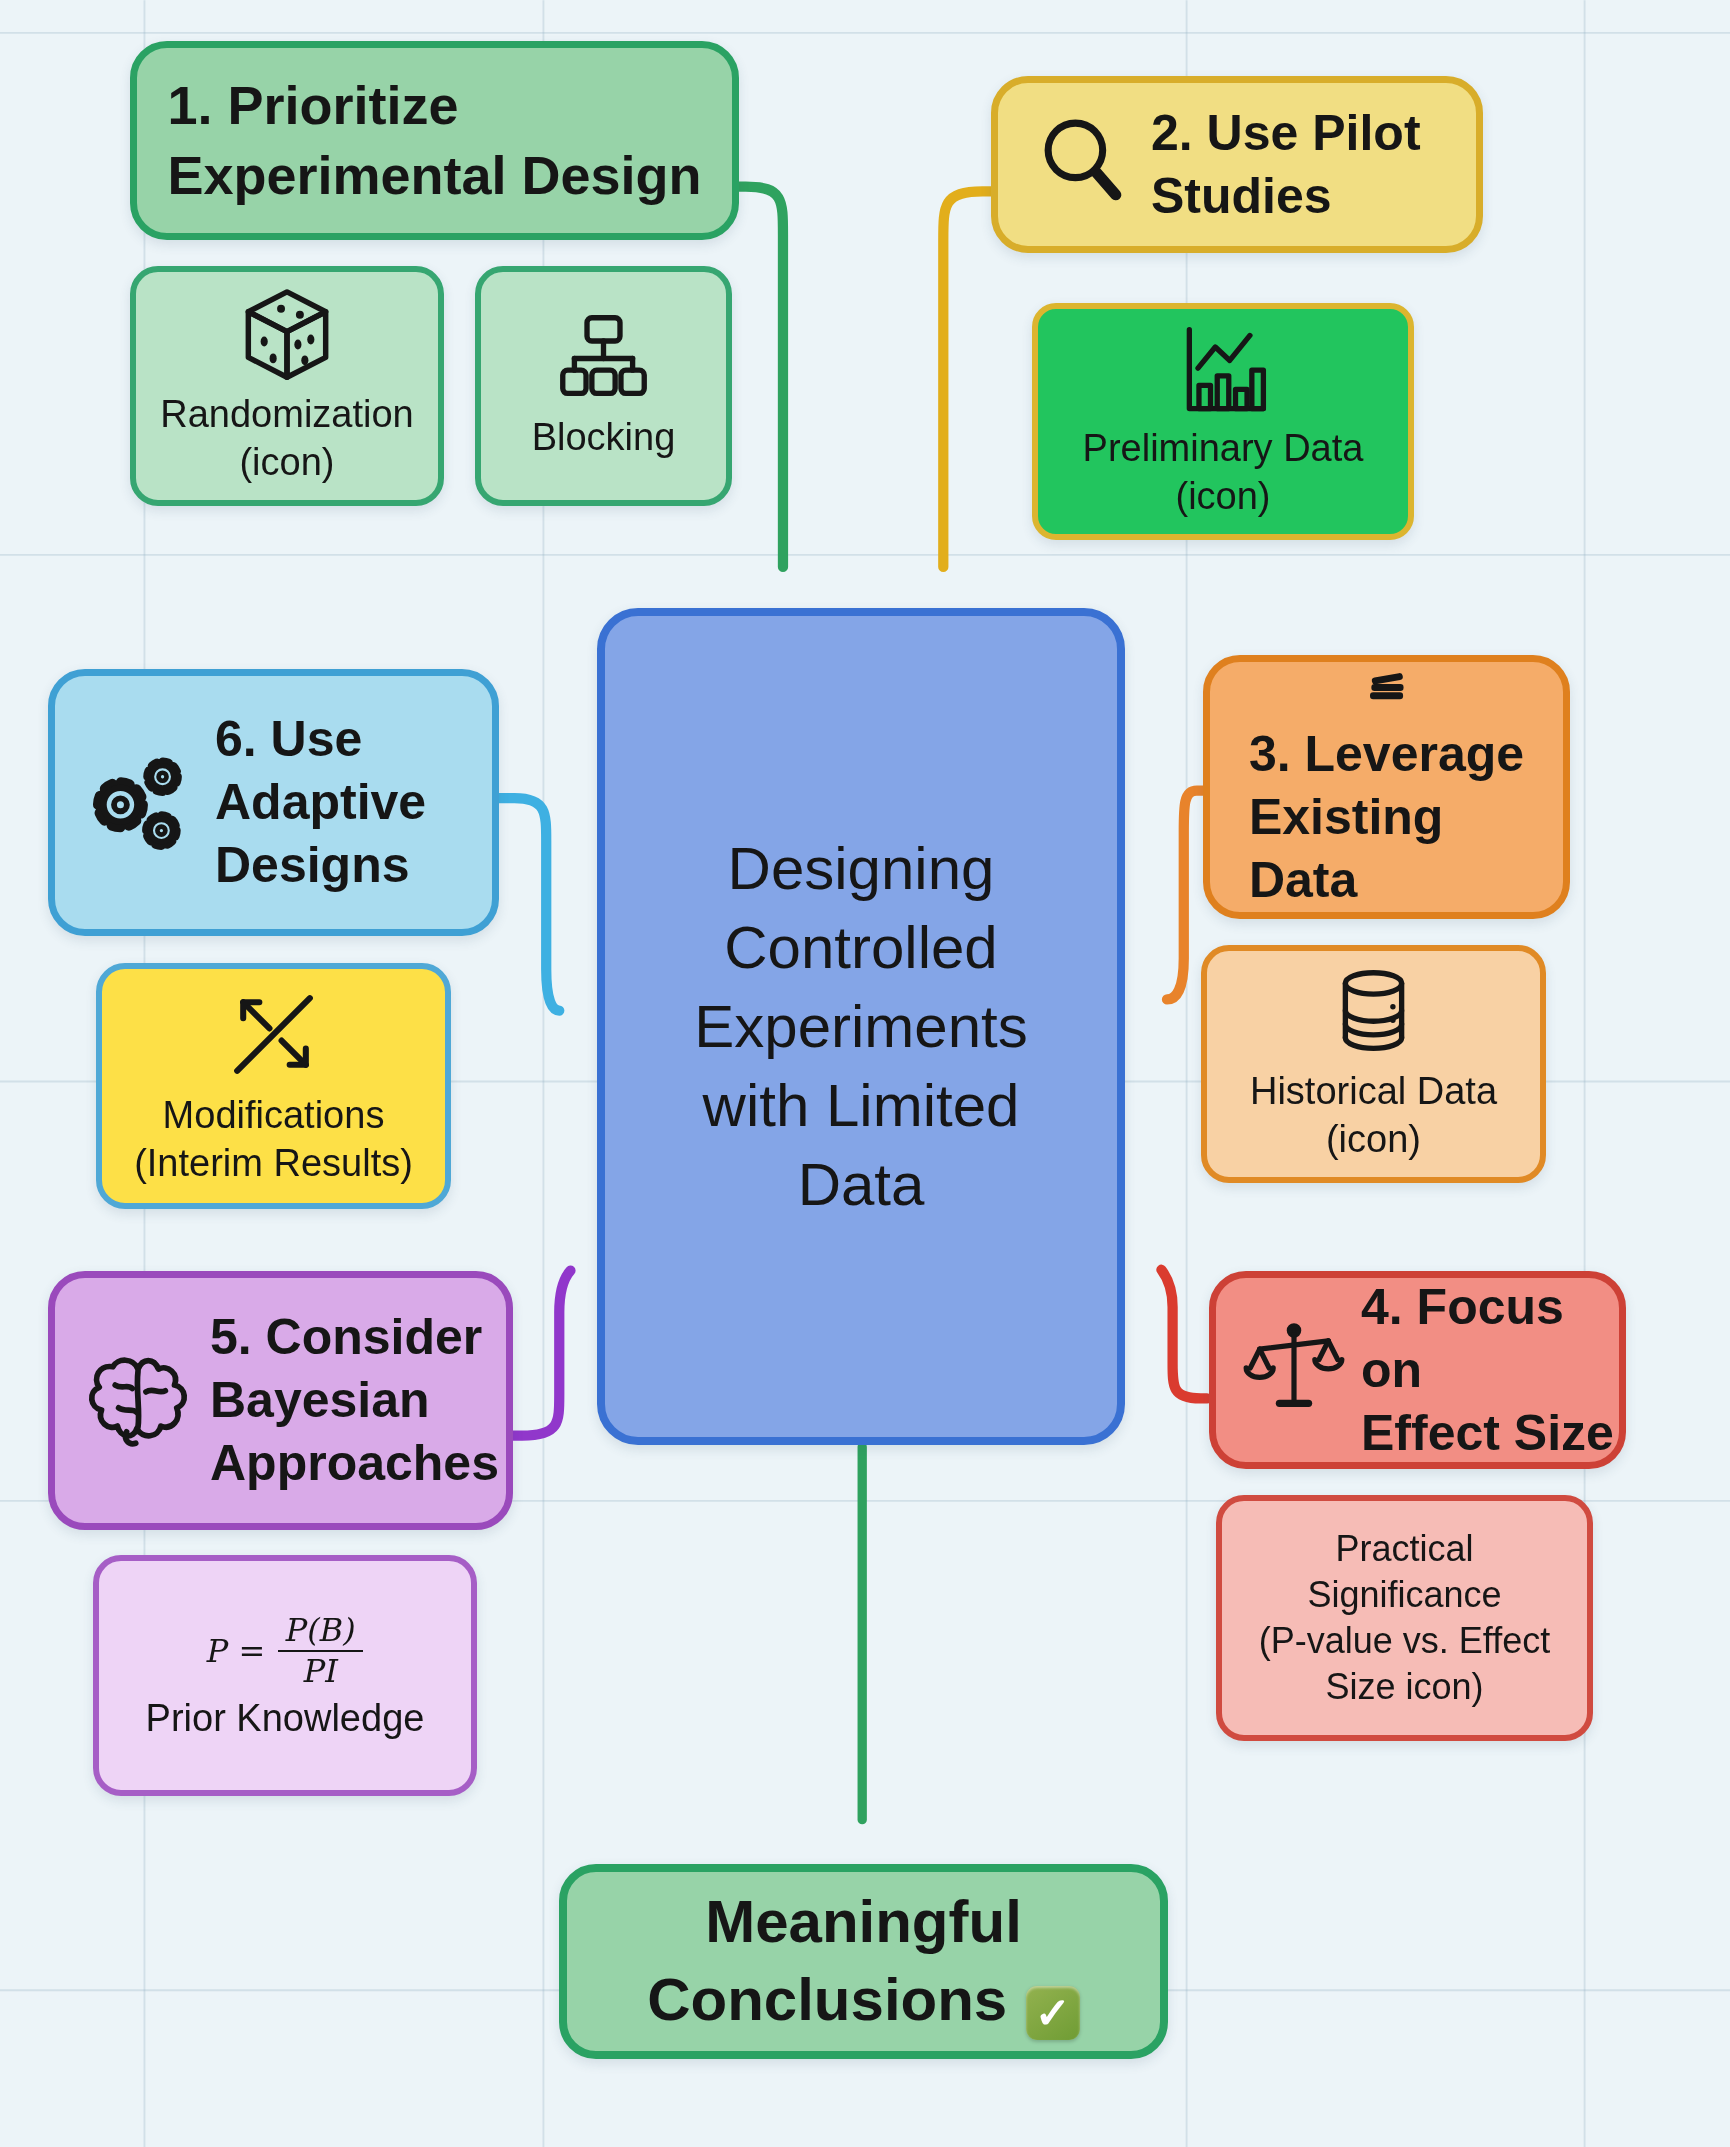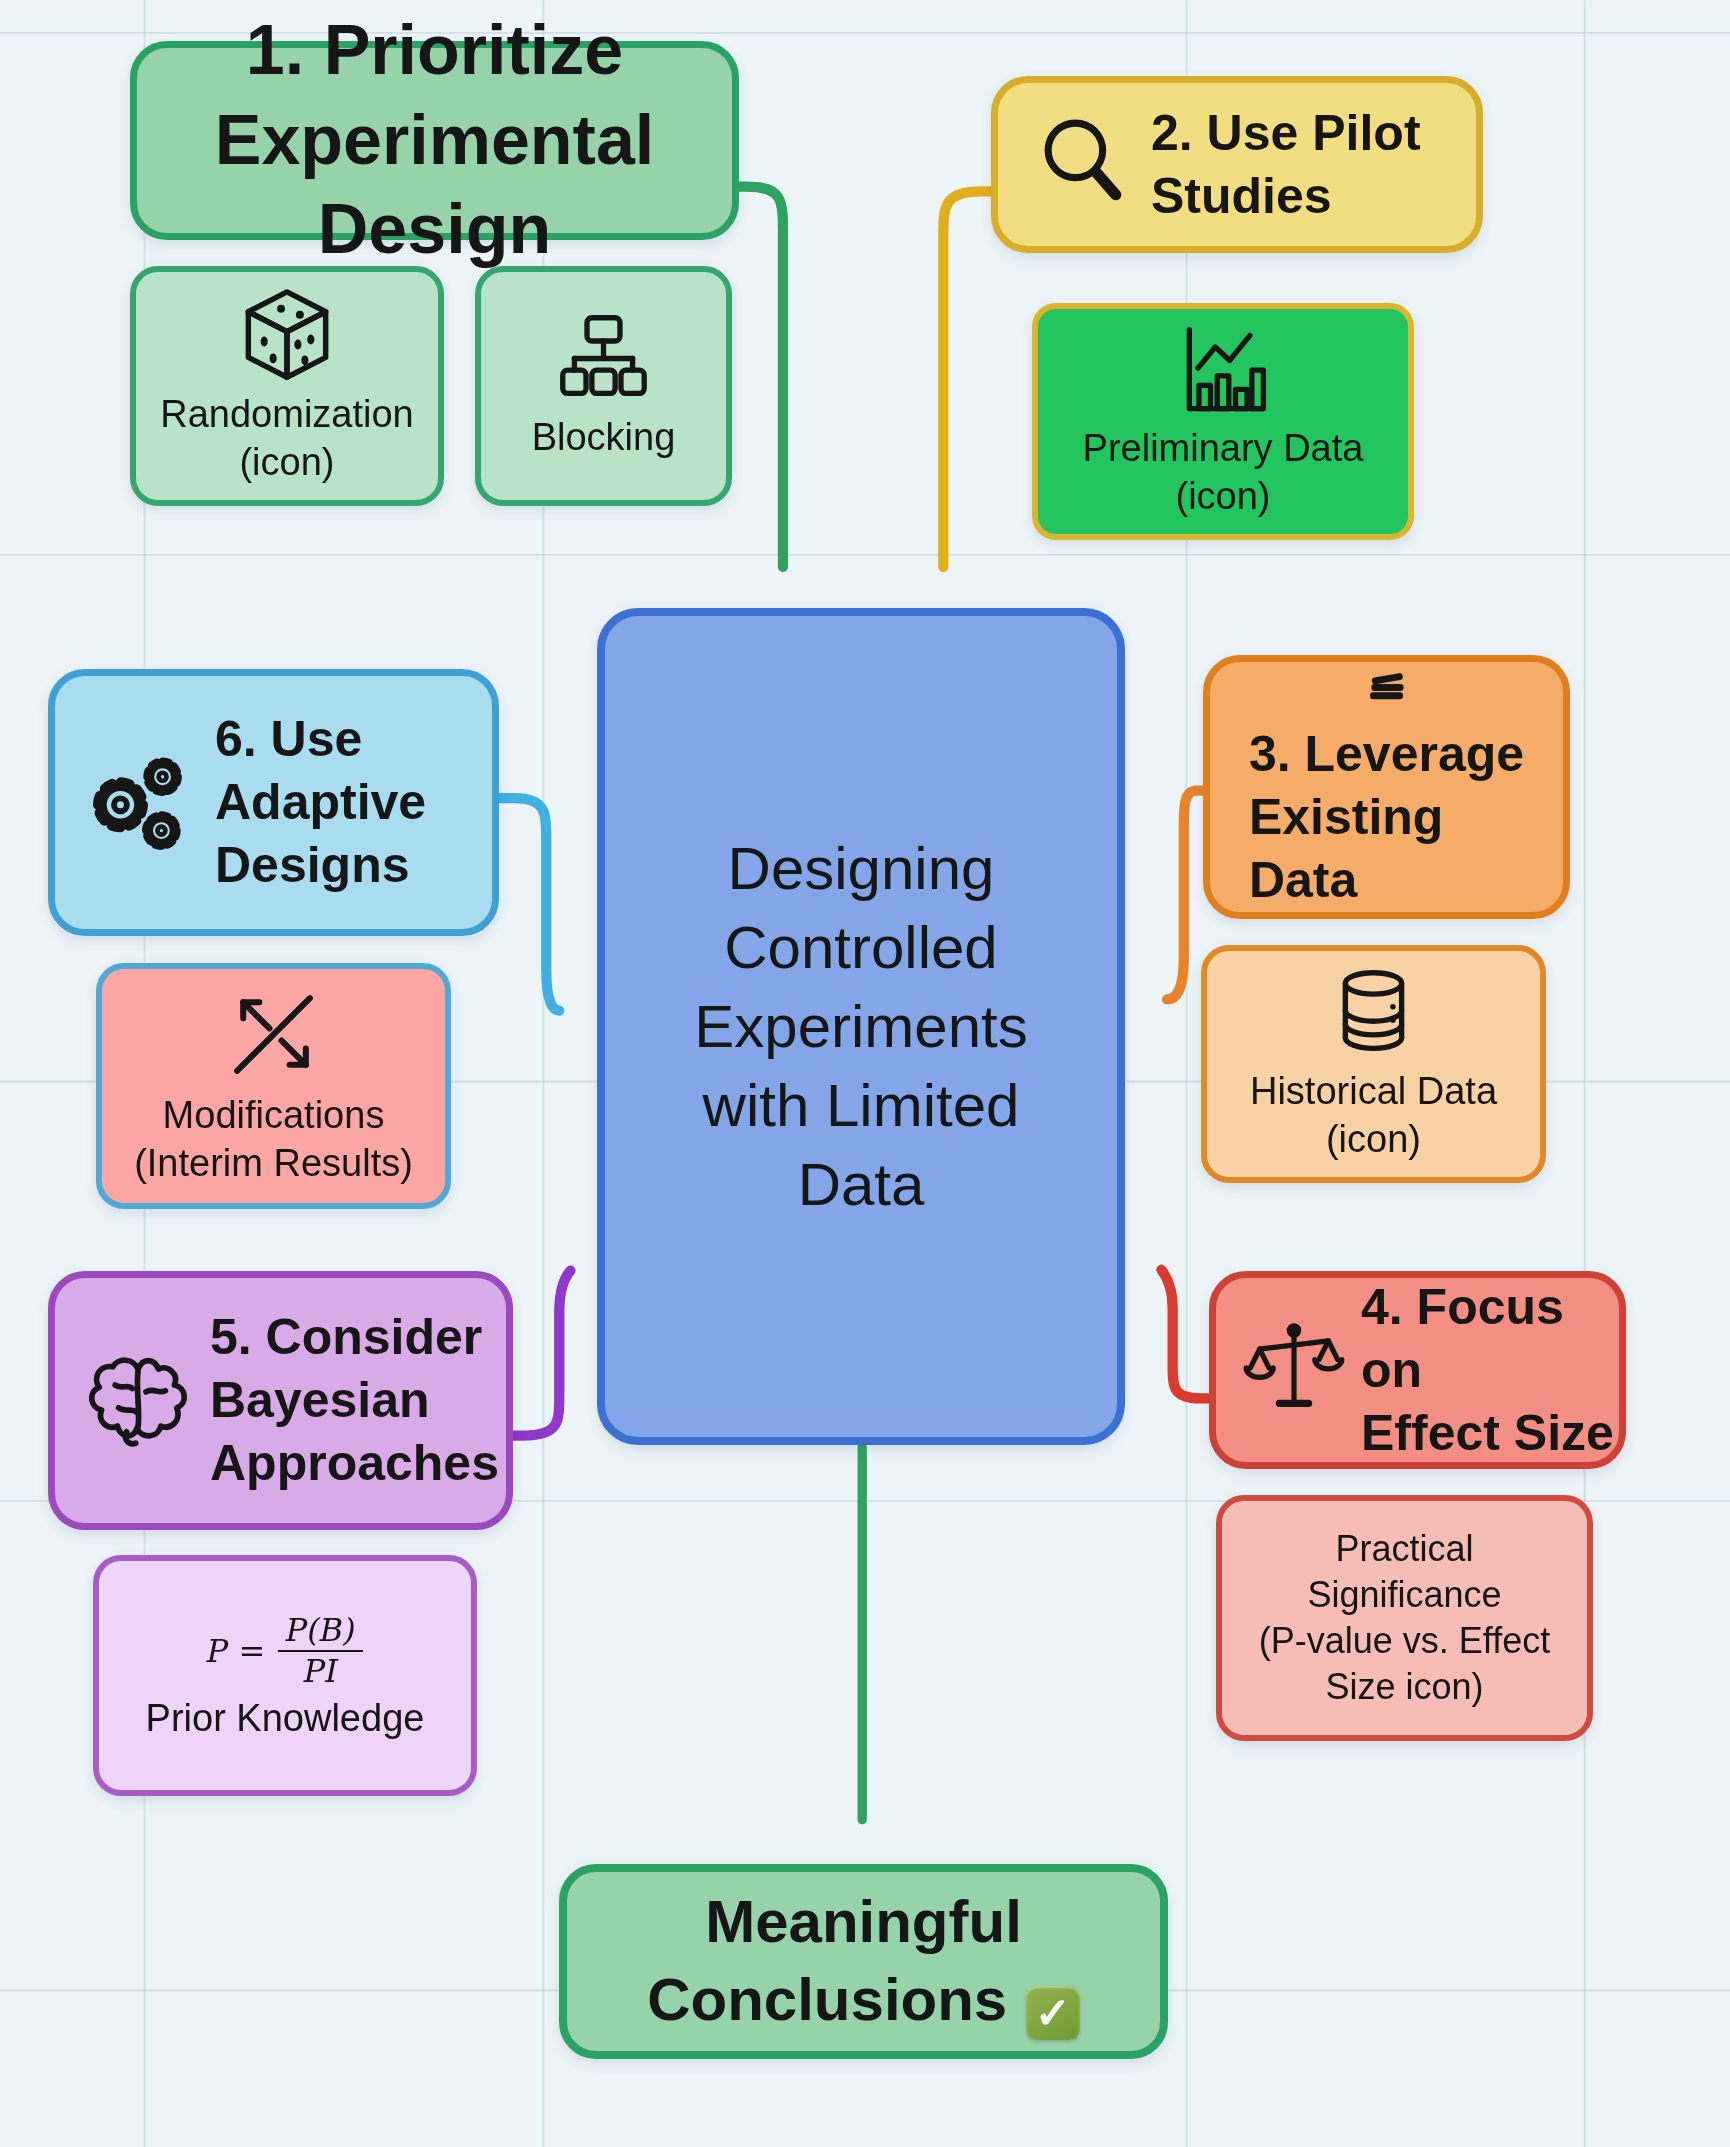--- a/index.html
+++ b/index.html
@@ -18,34 +18,34 @@
 
   .node{
     position:absolute;box-sizing:border-box;
     display:flex;align-items:center;justify-content:center;
     box-shadow:0 4.7px 11.2px rgba(45,75,100,.12);
   }
   .main{border:7.5px solid;border-radius:37px;}
   .sub{border:6.5px solid;border-radius:28px;flex-direction:column;gap:5.6px;padding:13px 9.3px;}
 
   .label,.sublabel{white-space:pre-line;color:#161616;}
-  .t-center{font-weight:bold;font-size:70px;line-height:1.28;text-align:center;}
+  .t-center{font-weight:bold;font-size:54px;line-height:1.28;}
   .t-left{font-weight:bold;font-size:50px;line-height:1.26;text-align:left;}
   .iconrow{justify-content:flex-start;gap:15px;}
   .icon{flex:0 0 auto;}
   .sublabel{font-size:38px;line-height:1.28;text-align:center;}
   .sublabel.smalltxt{font-size:36px;}
 
   
   .c-green {background:#97d3a8;border-color:#2aa263;}
   .c-greenL{background:#b9e3c6;border-color:#36a671;}
   .c-yellow {background:#f1de83;border-color:#d8ad2a;}
   .c-yellowL{background:#22c55e;border-color:#dcb52f;border-radius:24px;}
   .c-blue  {background:#a9dcef;border-color:#3fa0d4;}
-  .c-blueL {background:#fca5a5;border-color:#4fa8d6;}
+  .c-blueL {background:#fde047;border-color:#4fa8d6;border-radius:29px;}
   .c-orange {background:#f5ac69;border-color:#df801e;}
   .c-orangeL{background:#f8d1a4;border-color:#e08a25;}
   .c-purple {background:#d9aae8;border-color:#9a4abc;}
   .c-purpleL{background:#eed4f6;border-color:#a65ec6;}
   .c-red   {background:#f28e84;border-color:#cd4136;}
   .c-redL  {background:#f6bcb6;border-color:#d04b40;}
   .c-centerbox{background:#84a5e7;border-color:#3a71d3;}
 
   
   .p-step1 {left:130px;top:41px;width:609px;height:199px;}

